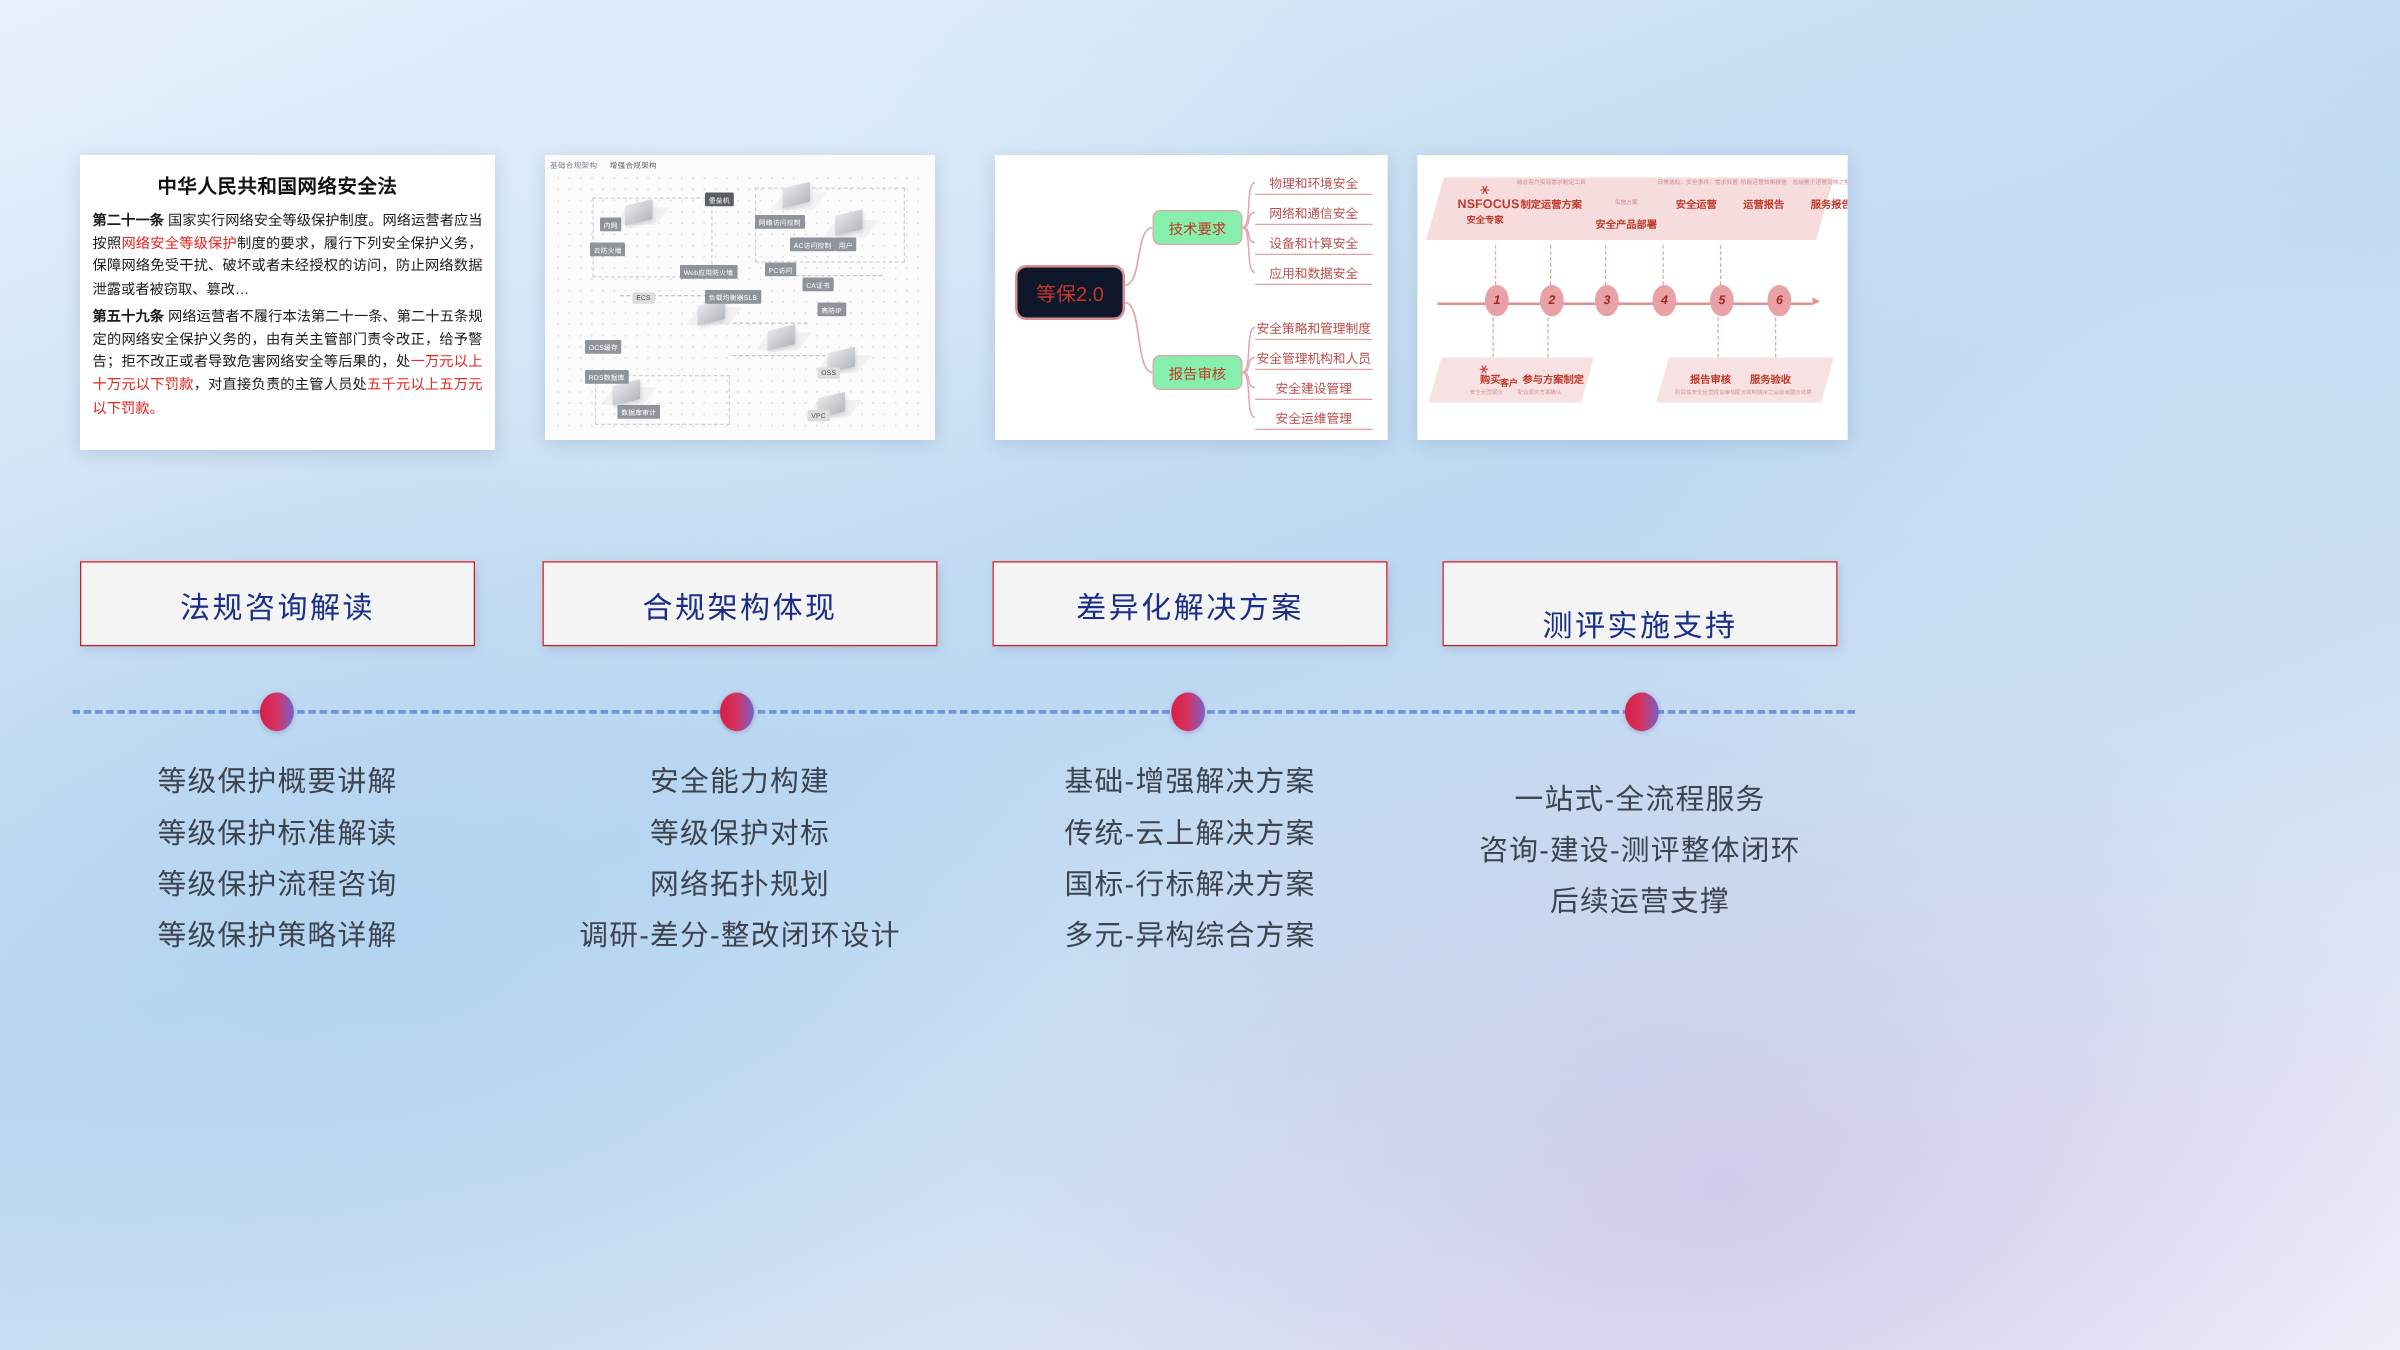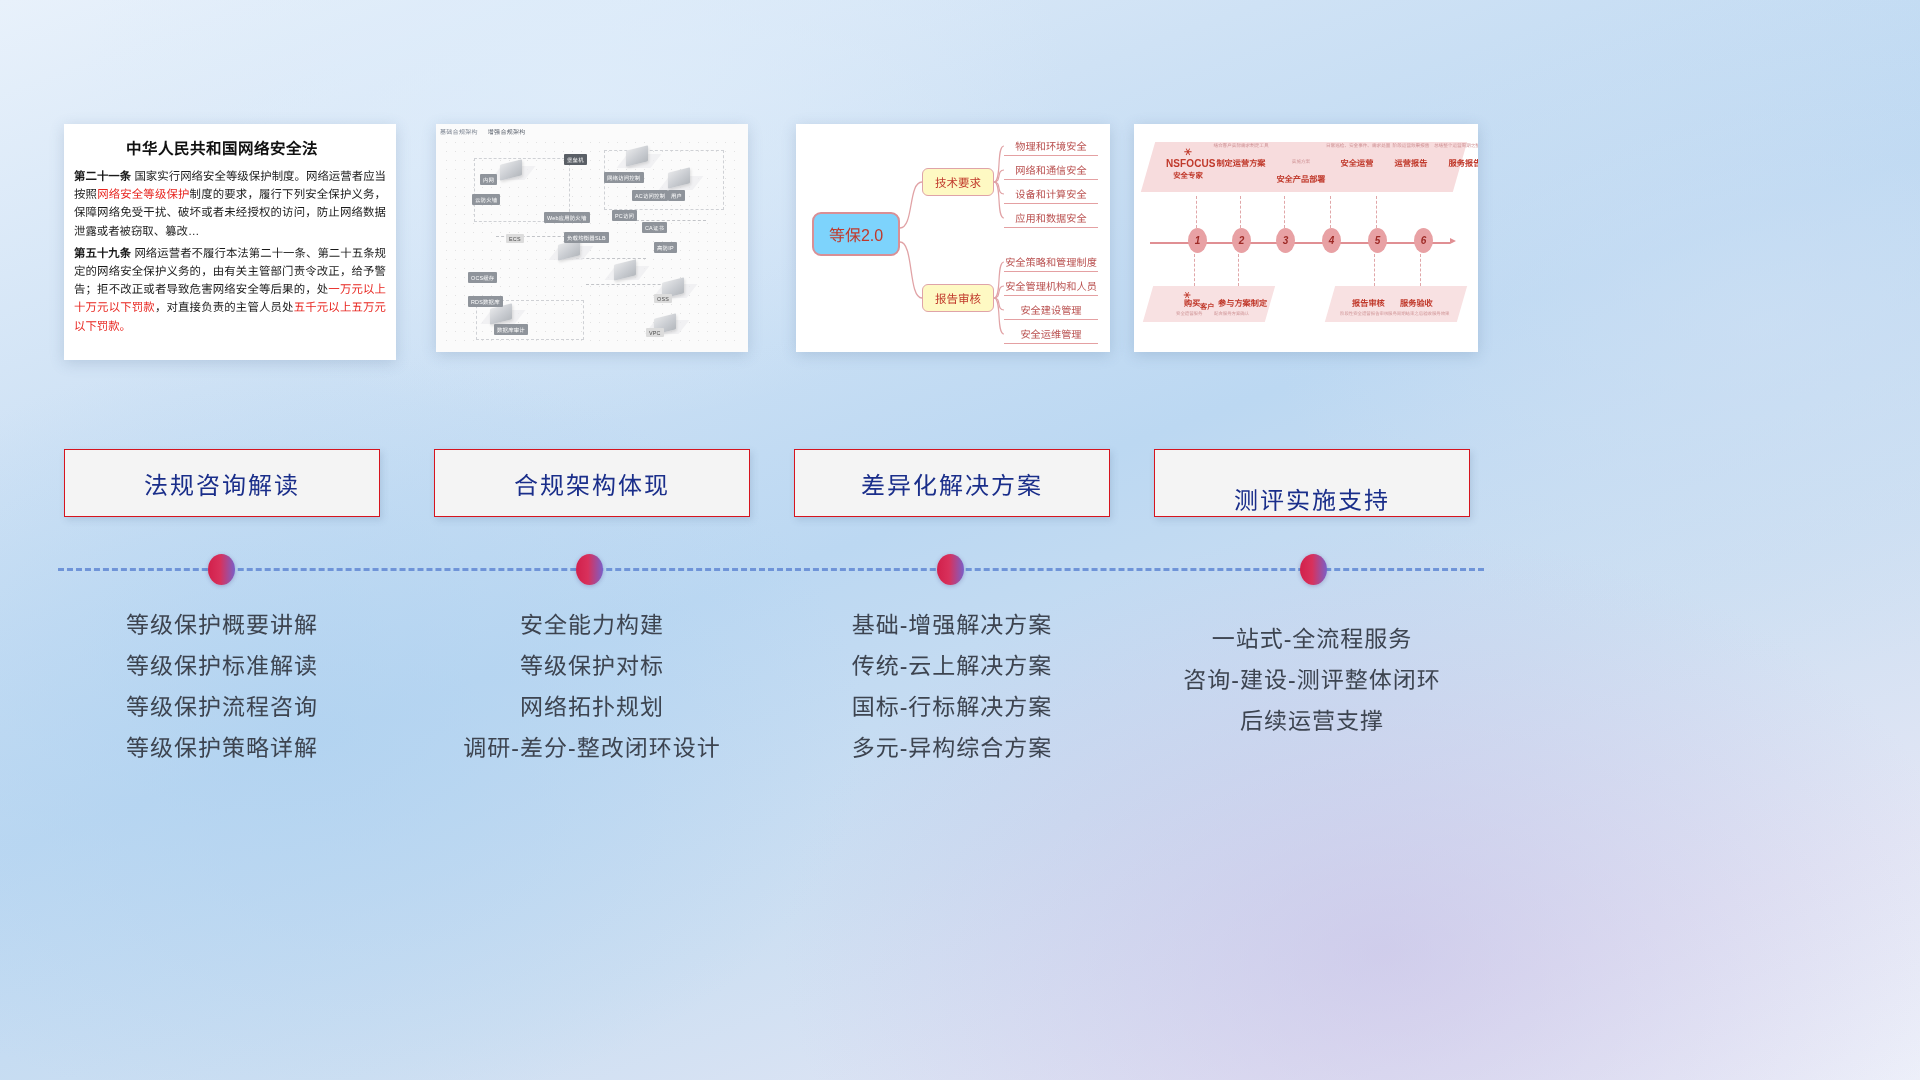--- a/index.html
+++ b/index.html
@@ -115,30 +115,30 @@
   .dbox  { position: absolute; border: 0.8px dashed #cfd1d5; }
 
   
   .mind { position: relative; width: 100%; height: 100%; background: #fff; }
   .mm-root {
     position: absolute;
     left: 16px; top: 88px;
     width: 88px; height: 44px;
     border: 2px solid #d98f95;
     border-radius: 9px;
-    background: #7dd3fc;
+    background: #0f172a;
     display: flex; align-items: center; justify-content: center;
     font-size: 16px; color: #c0392b; font-weight: 500;
   }
   .mm-mid {
     position: absolute;
     width: 72px; height: 28px;
     border: 1.4px solid #dfa3a8;
     border-radius: 6px;
-    background: #fef9c3;
+    background: #86efac;
     display: flex; align-items: center; justify-content: center;
     font-size: 11.5px; color: #c0392b;
   }
   .mm-mid.tech { left: 126px; top: 44px; }
   .mm-mid.mgmt { left: 126px; top: 160px; }
   .mm-leaf {
     position: absolute;
     left: 208px;
     width: 94px;
     font-size: 10.2px;

